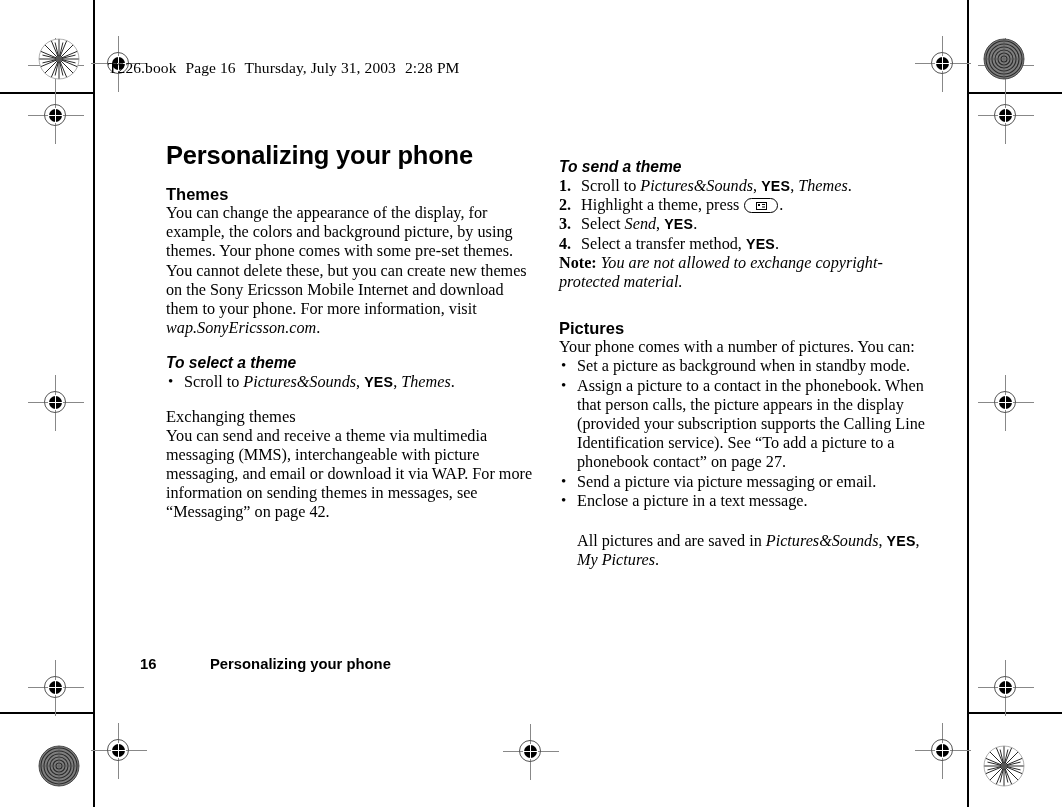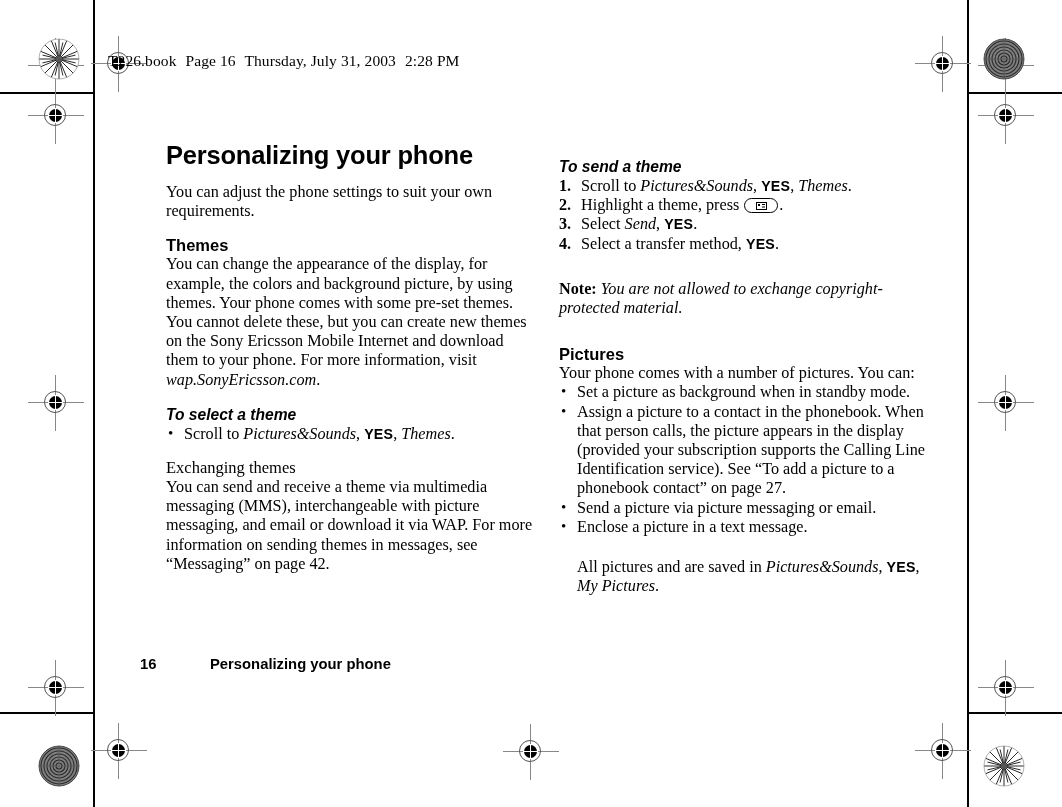--- a/index.html
+++ b/index.html
@@ -95,21 +95,21 @@
     height: 42px;
     border-radius: 50%;
     overflow: hidden;
   }
   .starburst svg { display: block; }
 
   
   .sheet-header {
     position: absolute;
     left: 108px;
-    top: 52px;
+    top: 59px;
     font-family: "Liberation Serif", serif;
     font-size: 15.5px;
     letter-spacing: 0.1px;
     white-space: nowrap;
   }
   .sheet-header .sp { display: inline-block; width: 5px; }
 
   
   .col {
     position: absolute;
@@ -453,21 +453,20 @@
   <span>T226.book</span><span class="sp"></span>
   <span>Page 16</span><span class="sp"></span>
   <span>Thursday, July 31, 2003</span><span class="sp"></span>
   <span>2:28 PM</span>
 </div>
 
 <div class="col col-left">
 
   <h1 class="doc-title">Personalizing your phone</h1>
 
-  <p class="body">You can adjust the phone settings to suit your own requirements.</p>
 
   <h2 class="head-bold">Themes</h2>
   <p class="body"><span>You can change the appearance of the display, for example, the colors and background picture, by using themes. Your phone comes with some pre-set themes. You cannot delete these, but you can create new themes on the Sony Ericsson Mobile Internet and download them to your phone. For more information, visit </span><span class="i">wap.SonyEricsson.com</span><span>.</span></p>
 
   <h3 class="head-proc">To select a theme</h3>
   <ul class="bullets">
     <li><span>Scroll to </span><span class="i">Pictures&amp;Sounds</span><span>, </span><span class="ui">YES</span><span>, </span><span class="i">Themes</span><span>.</span></li>
   </ul>
 
 
@@ -482,21 +481,21 @@
   <ol class="steps">
     <li><span>Scroll to </span><span class="i">Pictures&amp;Sounds</span><span>, </span><span class="ui">YES</span><span>, </span><span class="i">Themes</span><span>.</span></li>
 
     <li><span>Highlight a theme, press </span><span class="keycap"><span class="glyph"></span></span><span>.</span></li>
 
     <li><span>Select </span><span class="i">Send</span><span>, </span><span class="ui">YES</span><span>.</span></li>
 
     <li><span>Select a transfer method, </span><span class="ui">YES</span><span>.</span></li>
   </ol>
 
-  <p class="body" style="margin-top:26px;"><span class="b">Note:</span><span class="i"> You are not allowed to exchange copyright-protected material.</span></p>
+  <p class="body" style=""><span class="b">Note:</span><span class="i"> You are not allowed to exchange copyright-protected material.</span></p>
 
   <h2 class="head-bold" style="margin-top:26px;">Pictures</h2>
   <p class="body">Your phone comes with a number of pictures. You can:</p>
 
   <ul class="bullets">
     <li>Set a picture as background when in standby mode.</li>
     <li>Assign a picture to a contact in the phonebook. When that person calls, the picture appears in the display (provided your subscription supports the Calling Line Identification service). See “To add a picture to a phonebook contact” on page 27.</li>
     <li>Send a picture via picture messaging or email.</li>
     <li>Enclose a picture in a text message.</li>
   </ul>

